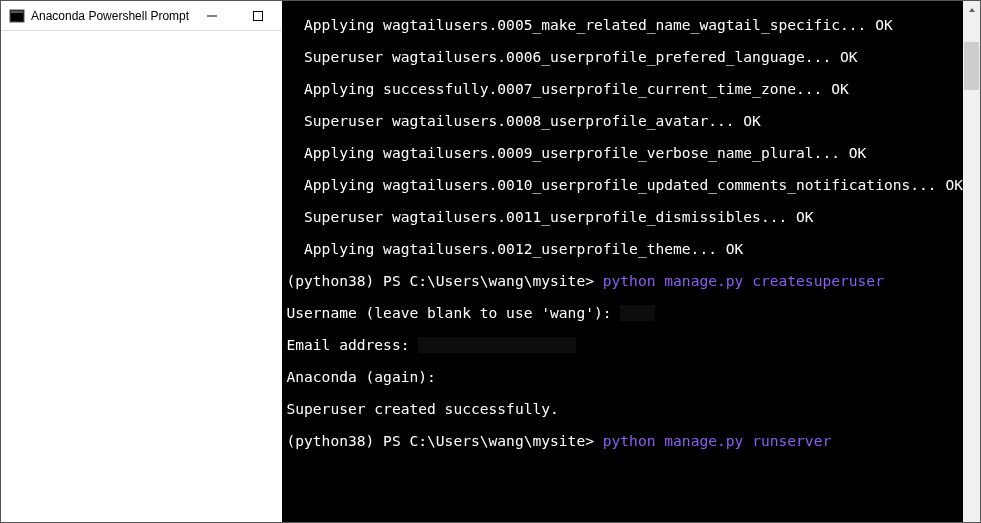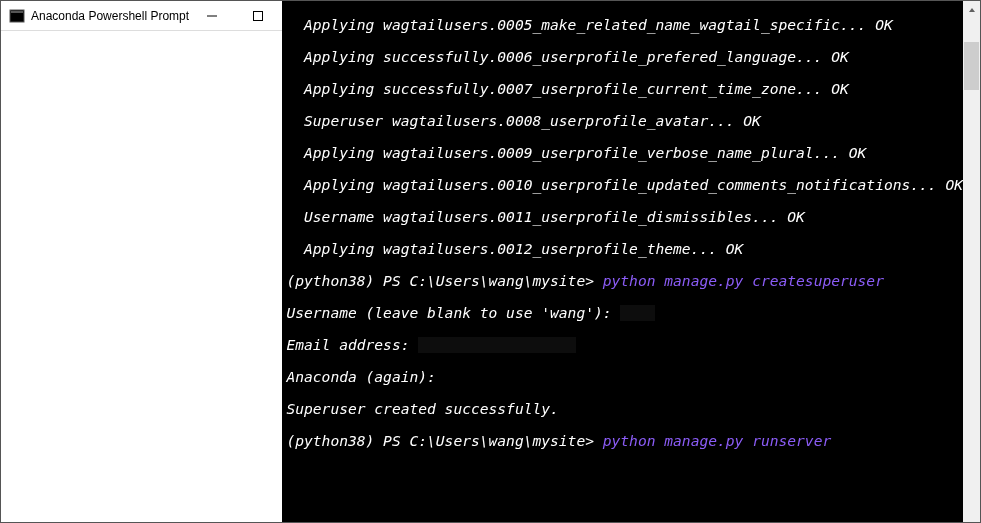--- a/index.html
+++ b/index.html
@@ -6,21 +6,21 @@
   html, body { width: 981px; height: 523px; overflow: hidden; font-family: "Segoe UI", Tahoma, sans-serif; }
   .window { width: 981px; height: 523px; background: #ffffff; display: flex; flex-direction: row; border: 1px solid #555; }
   .titlebar { height: 30px; background: #ffffff; display: flex; align-items: center; border-bottom: 1px solid #ddd; }
   .titlebar .icon { width: 16px; height: 16px; margin: 0 6px 0 8px; display: inline-flex; align-items: center; justify-content: center; }
   .titlebar .title { font-size: 12px; color: #000; flex: 0 0 auto; }
   .titlebar .spacer { flex: 1 1 auto; }
   .titlebar .controls { display: flex; }
   .titlebar .ctrl { width: 46px; height: 30px; display: flex; align-items: center; justify-content: center; font-size: 10px; color: #000; }
   .content-wrap { flex: 1 1 auto; display: flex; background: #000; }
   .terminal { flex: 1 1 auto; background: #000000; color: #ffffff; font-family: "NSimSun","SimSun","Consolas",monospace; font-size: 14.6px; line-height: 16px; padding: 0 0 0 4px; white-space: pre; overflow: hidden; letter-spacing: 0px; }
-  .terminal .line { white-space: pre; font-style: italic; }
+  .terminal .line { white-space: pre; }
   .terminal .cmd { color: #8b5cf6; }
   .scrollbar { width: 17px; background: #f0f0f0; display: flex; flex-direction: column; }
   .scrollbar .arrow { height: 17px; display: flex; align-items: center; justify-content: center; font-size: 8px; color: #555; }
   .scrollbar .track { flex: 1 1 auto; position: relative; background: #f0f0f0; }
   .scrollbar .thumb { position: absolute; left: 1px; right: 1px; top: 24px; height: 48px; background: #cdcdcd; }
   .redact { background: #0d0d0d; color: transparent; display:inline-block; }
 </style>
 </head>
 <body>
 
@@ -50,26 +50,26 @@
             <line x1="0" y1="0" x2="10" y2="10" stroke="#000" stroke-width="1"></line>
             <line x1="10" y1="0" x2="0" y2="10" stroke="#000" stroke-width="1"></line>
           </svg>
       </div>
     </div>
   </div>
 
   <div class="content-wrap">
     <div class="terminal">
 <div class="line">  Applying wagtailusers.0005_make_related_name_wagtail_specific... OK</div>
-<div class="line">  Applying successfully.0006_userprofile_prefered_language... OK</div>
+<div class="line">  Superuser wagtailusers.0006_userprofile_prefered_language... OK</div>
 <div class="line">  Applying successfully.0007_userprofile_current_time_zone... OK</div>
 <div class="line">  Superuser wagtailusers.0008_userprofile_avatar... OK</div>
 <div class="line">  Applying wagtailusers.0009_userprofile_verbose_name_plural... OK</div>
 <div class="line">  Applying wagtailusers.0010_userprofile_updated_comments_notifications... OK</div>
-<div class="line">  Username wagtailusers.0011_userprofile_dismissibles... OK</div>
+<div class="line">  Superuser wagtailusers.0011_userprofile_dismissibles... OK</div>
 <div class="line">  Applying wagtailusers.0012_userprofile_theme... OK</div>
 <div class="line"><span>(python38) PS C:\Users\wang\mysite&gt; </span><span class="cmd">python manage.py createsuperuser</span></div>
 <div class="line"><span>Username (leave blank to use 'wang'): </span><span class="redact">xxxx</span></div>
 <div class="line"><span>Email address: </span><span class="redact">xxxxxxxxxxxxxxxxxx</span></div>
 <div class="line">Anaconda (again):</div>
 <div class="line">Superuser created successfully.</div>
 <div class="line"><span>(python38) PS C:\Users\wang\mysite&gt; </span><span class="cmd">python manage.py runserver</span></div>
 
 
 <div class="line"></div>

